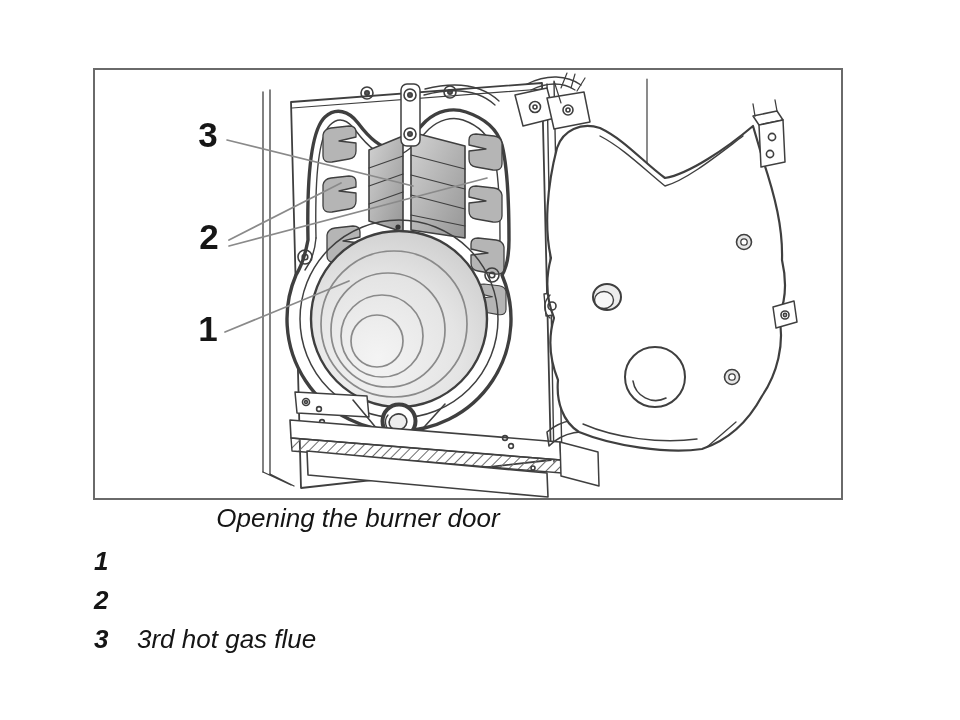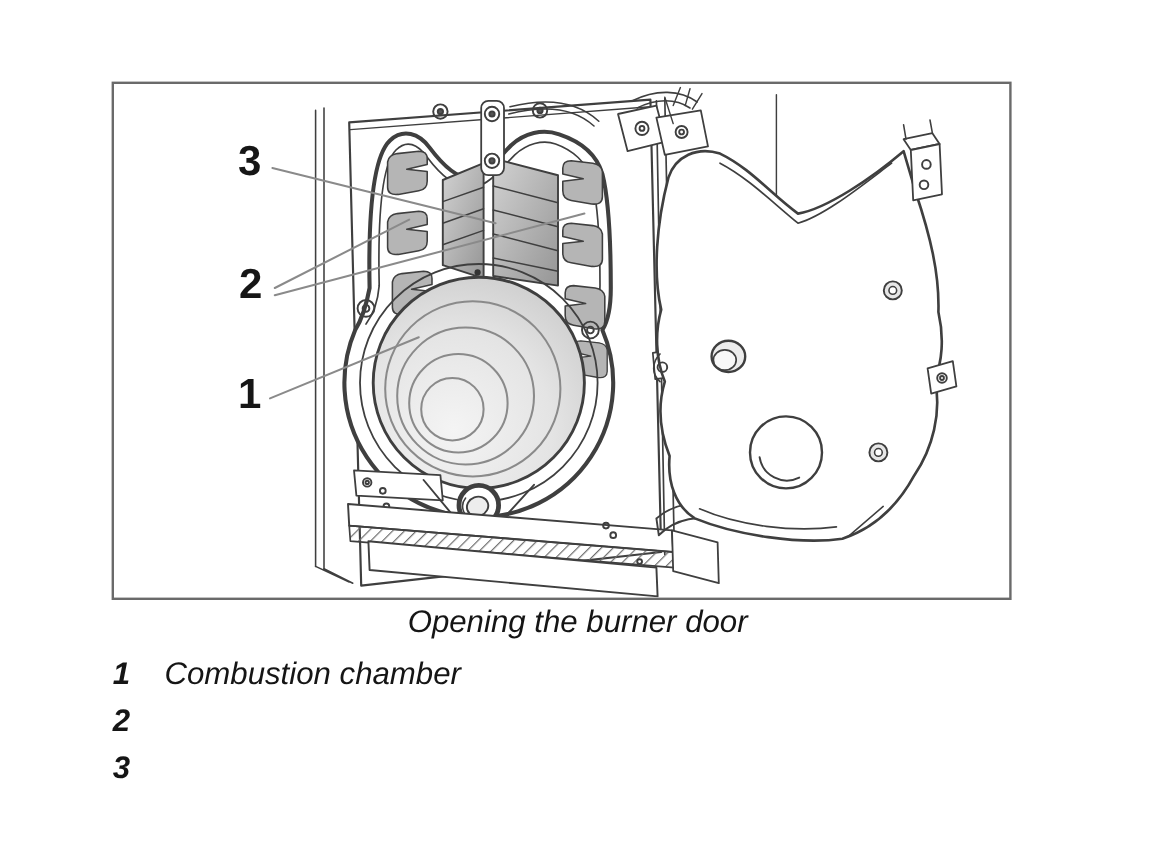--- a/index.html
+++ b/index.html
@@ -7,21 +7,21 @@
           font-family:"Liberation Sans",sans-serif;color:#111111;}
   .figure-box{position:absolute;left:93px;top:68px;width:750px;height:432px;
               border:2px solid #6a6a6a;box-sizing:border-box;background:#ffffff;}
   .figure-box svg{position:absolute;left:0;top:0;}
   .callout{position:absolute;width:40px;text-align:center;
            font-weight:700;font-size:35px;line-height:34px;color:#161616;
            font-family:"Liberation Sans",sans-serif;}
   .callout-3{left:93px;top:48px;}
   .callout-2{left:94px;top:150px;}
   .callout-1{left:93px;top:242px;}
-  .figure-caption{position:absolute;left:93px;top:503px;width:530px;text-align:right;
+  .figure-caption{position:absolute;left:93px;top:503px;width:530px;text-align:center;
                   font-style:italic;font-size:26px;line-height:30px;color:#151515;}
   .legend{position:absolute;left:94px;top:546px;width:560px;}
   .legend-row{display:flex;align-items:baseline;height:27px;margin-bottom:12px;}
   .legend-num{flex:0 0 43px;font-weight:700;font-style:italic;font-size:26px;color:#151515;}
   .legend-label{font-style:italic;font-size:26px;color:#151515;white-space:nowrap;}
 </style>
 </head>
 <body>
 
 <div class="screen">
@@ -194,23 +194,23 @@
     <div class="callout callout-3">3</div>
     <div class="callout callout-2">2</div>
     <div class="callout callout-1">1</div>
   </div>
 
   <div class="figure-caption">Opening the burner door</div>
 
   <div class="legend">
     <div class="legend-row">
       <span class="legend-num">1</span>
-      <span class="legend-label">Combustion chamber</span>
     </div>
     <div class="legend-row">
       <span class="legend-num">2</span>
     </div>
     <div class="legend-row">
       <span class="legend-num">3</span>
+      <span class="legend-label">3rd hot gas flue</span>
     </div>
   </div>
 
 </div>
 
 </body></html>

